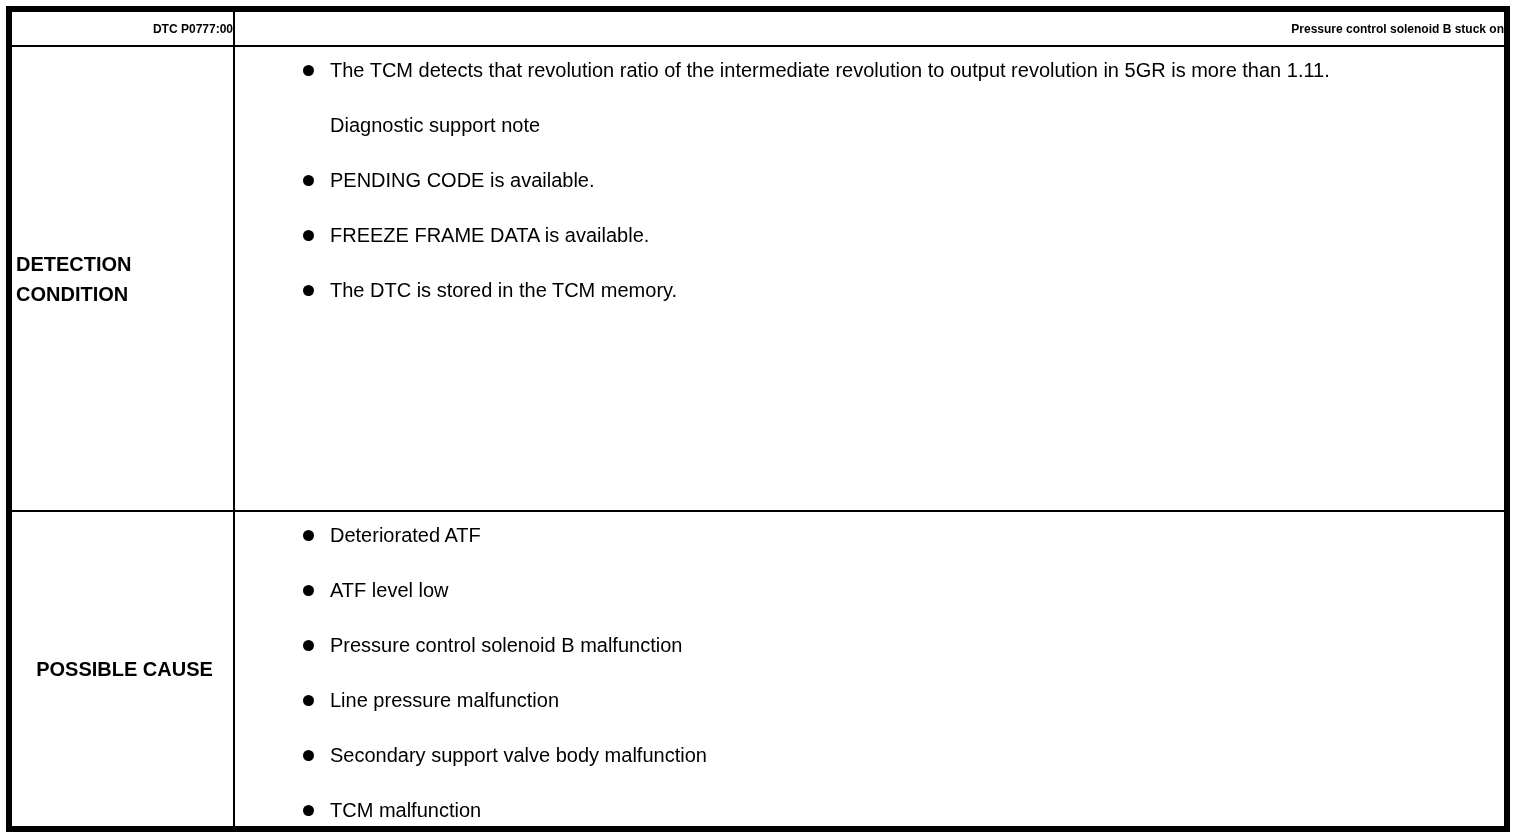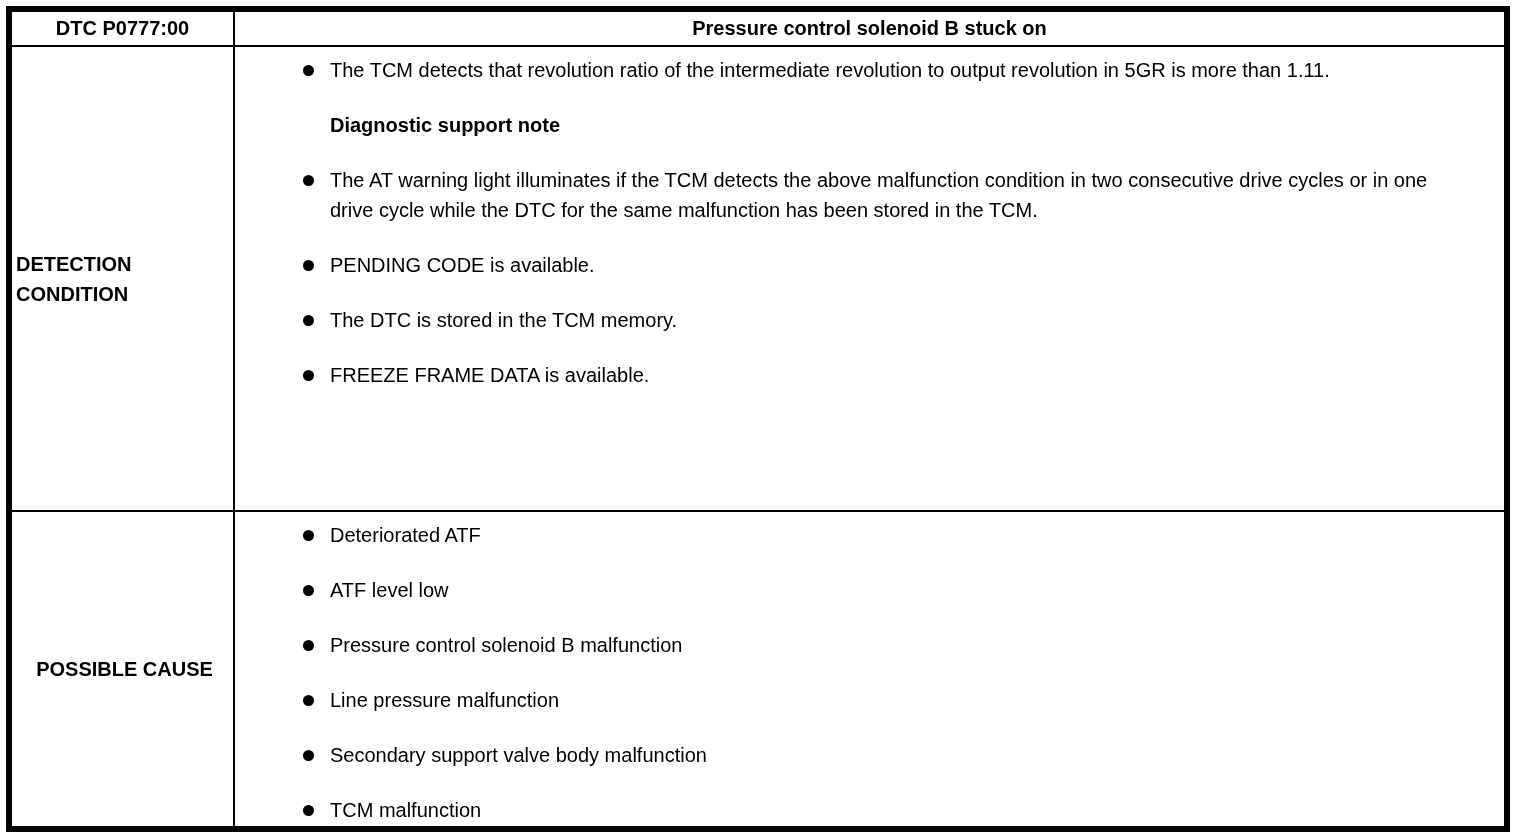--- a/index.html
+++ b/index.html
@@ -25,22 +25,22 @@
     grid-template-columns: 223px 1fr;
     grid-template-rows: 35px 465px 1fr;
   }
   .cell { background: #ffffff; }
   .col-left { border-right: 2px solid #000000; }
   .row-divided { border-bottom: 2px solid #000000; }
 
   .header-cell {
     display: flex;
     align-items: center;
-    justify-content: center;
-    font-size: 20px;
+    justify-content: flex-end;
+    font-size: 12px;
     font-weight: bold;
     white-space: nowrap;
   }
 
   .label-cell {
     display: flex;
     align-items: center;
     padding-left: 4px;
     font-size: 20px;
     font-weight: bold;
@@ -68,21 +68,21 @@
   .bullet {
     flex: none;
     width: 11px;
     height: 11px;
     border-radius: 50%;
     background: #000000;
     margin: 10px 16px 0 0;
   }
   .item-text { flex: 1; }
   li.note-heading {
-    font-weight: bold;
+    font-weight: normal;
     padding-left: 27px; 
   }
 </style>
 </head>
 <body>
 
 <div class="page">
   <div class="dtc-table">
 
     <div class="cell col-left row-divided header-cell">
@@ -99,33 +99,29 @@
       <ul class="item-list">
         <li>
           <span class="bullet"></span>
           <span class="item-text">The TCM detects that revolution ratio of the intermediate revolution to output revolution in 5GR is more than 1.11.</span>
         </li>
         <li class="note-heading">
           <span class="item-text">Diagnostic support note</span>
         </li>
         <li>
           <span class="bullet"></span>
-          <span class="item-text">The AT warning light illuminates if the TCM detects the above malfunction condition in two consecutive drive cycles or in one drive cycle while the DTC for the same malfunction has been stored in the TCM.</span>
-        </li>
-        <li>
-          <span class="bullet"></span>
           <span class="item-text">PENDING CODE is available.</span>
         </li>
         <li>
           <span class="bullet"></span>
-          <span class="item-text">The DTC is stored in the TCM memory.</span>
+          <span class="item-text">FREEZE FRAME DATA is available.</span>
         </li>
         <li>
           <span class="bullet"></span>
-          <span class="item-text">FREEZE FRAME DATA is available.</span>
+          <span class="item-text">The DTC is stored in the TCM memory.</span>
         </li>
       </ul>
     </div>
 
     <div class="cell col-left label-cell">
       <span class="label-text">POSSIBLE CAUSE</span>
     </div>
     <div class="cell content-cell">
       <ul class="item-list">
         <li>

